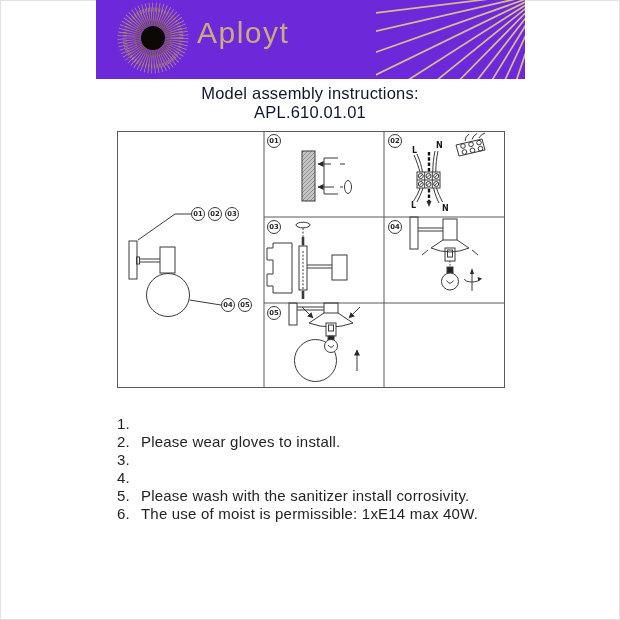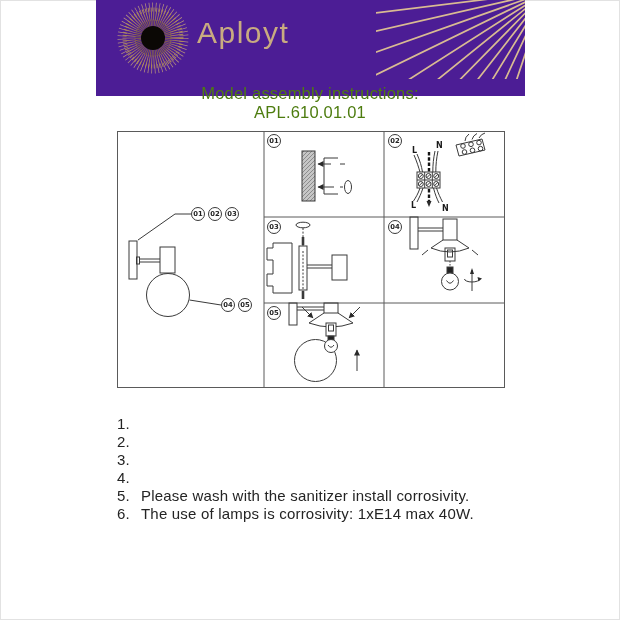--- a/index.html
+++ b/index.html
@@ -1,25 +1,25 @@
 <!DOCTYPE html>
 <html><head>
 <meta charset="utf-8">
 <style>
   html,body{margin:0;padding:0;background:#ffffff;}
   body{width:620px;height:620px;position:relative;overflow:hidden;
        font-family:"Liberation Sans","DejaVu Sans",sans-serif;color:#242424;
        box-shadow:inset 0 0 0 1px #e2e2e2;}
-  .banner{position:absolute;left:96px;top:0;width:429px;height:96px;background:#4c1d95;overflow:hidden;}
+  .banner{position:absolute;left:96px;top:0;width:429px;height:79px;background:#6d28d9;overflow:hidden;}
   .logo-svg{position:absolute;left:17px;top:-2px;}
   .brand{position:absolute;left:101px;top:16px;font-size:30px;font-weight:300;
          letter-spacing:1.5px;color:#c9ab80;}
   .fan-svg{position:absolute;right:0;top:0;}
   .title-block{position:absolute;left:0;top:84px;width:620px;text-align:center;
-               font-size:16.5px;line-height:19px;color:#4d7c0f;letter-spacing:.2px;}
+               font-size:16.5px;line-height:19px;color:#0f172a;letter-spacing:.2px;}
   .diagram-wrap{position:absolute;left:117px;top:131px;}
   svg{display:block;font-family:"DejaVu Sans",sans-serif;}
   .instr{position:absolute;left:117px;top:415px;width:400px;font-size:15px;
          line-height:17.9px;letter-spacing:.2px;color:#242424;}
   .instr-row{display:flex;}
   .instr-num{display:inline-block;width:24px;flex:0 0 24px;}
   .step-label{font-size:6.8px;font-weight:bold;fill:#222;}
   .wire-label{font-size:8px;font-weight:bold;fill:#1a1a1a;}
 </style>
 </head>
@@ -209,28 +209,29 @@
   </g>
 </svg>
 </div>
 
 <div class="instr">
   <div class="instr-row">
     <span class="instr-num">1.</span>
   </div>
   <div class="instr-row">
     <span class="instr-num">2.</span>
+    <span>Please wear gloves to install.</span>
   </div>
   <div class="instr-row">
     <span class="instr-num">3.</span>
   </div>
   <div class="instr-row">
     <span class="instr-num">4.</span>
   </div>
   <div class="instr-row">
     <span class="instr-num">5.</span>
     <span>Please wash with the sanitizer install corrosivity.</span>
   </div>
   <div class="instr-row">
     <span class="instr-num">6.</span>
-    <span>The use of lamps is corrosivity: 1xE14 max 40W.</span>
+    <span>The use of moist is permissible: 1xE14 max 40W.</span>
   </div>
 </div>
 
 </body></html>

